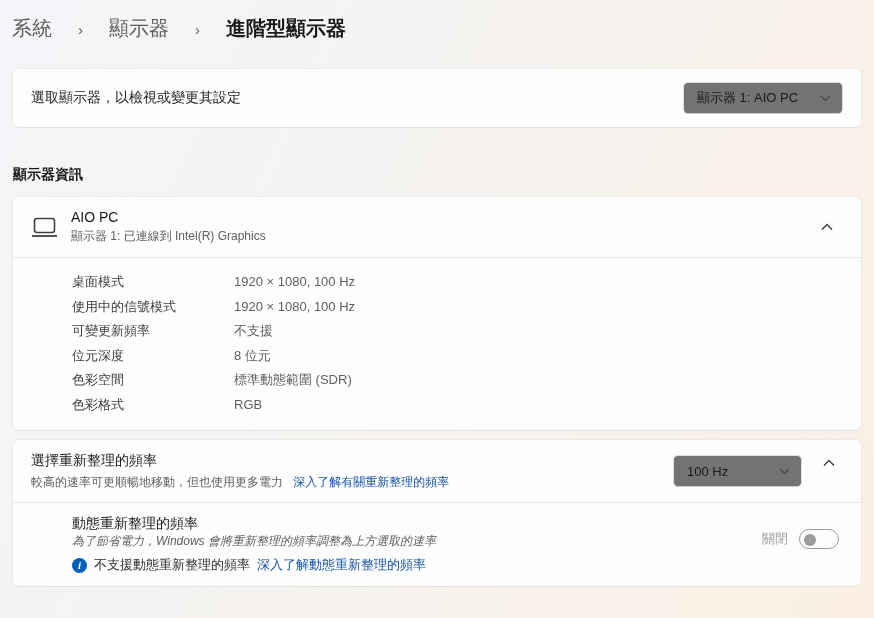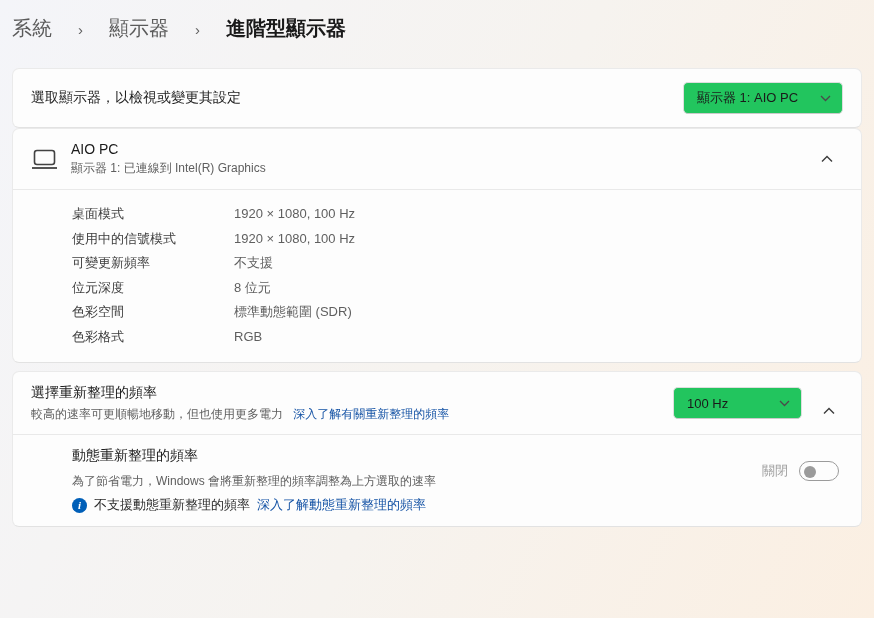--- a/index.html
+++ b/index.html
@@ -23,21 +23,21 @@
   .logo .it { font-style:italic; }
   .logo .inf { color:#e8821e; font-style:normal; font-size:37px; font-weight:700; vertical-align:-2px; letter-spacing:-1px; }
 
   
   .card { background:#fdfdfd; border:1px solid #eaeaea; border-bottom-color:#e2e2e2; border-radius:7px; }
 
   .card-select { margin-top:13px; height:60px; display:flex; align-items:center; justify-content:space-between; padding:0 18px; }
   .card-select .lead { font-size:14px; color:#1c1c1c; }
 
   .combo { display:flex; align-items:center; justify-content:space-between; gap:10px;
-           min-width:160px; height:32px; background:#22c55e; border:1px solid #dedede; border-bottom-color:#cacaca;
+           min-width:160px; height:32px; background:#737373; border:1px solid #dedede; border-bottom-color:#cacaca;
            border-radius:5px; padding:0 11px 0 13px; font-size:13px; color:#1a1a1a; cursor:pointer; }
   .combo-small { min-width:129px; }
 
   .section-label { font-size:14px; font-weight:700; color:#1a1a1a; margin:38px 0 12px 1px; }
 
   .expander-header { display:flex; align-items:center; height:60px; padding:0 24px 0 18px; cursor:pointer; }
   .device-icon-box { width:40px; display:flex; align-items:center; }
   .device-title { font-size:14px; color:#1b1b1b; }
   .device-sub { font-size:12px; color:#5e5e5e; margin-top:3px; }
   .flex1 { flex:1; }
@@ -48,26 +48,26 @@
   .detail-label { width:133px; color:#3d3d3d; }
   .detail-value { color:#5f5f5f; }
   .link { color:#1553a5; text-decoration:none; cursor:pointer; }
   .link-bold { font-weight:400;margin-left:7px; }
   .adapter-link { display:inline-block; margin-top:7px; font-size:13px; }
 
   .card-rr { margin-top:8px; }
   .rr-header { display:flex; align-items:center; height:62px; padding:0 22px 0 18px; }
   .rr-title { font-size:14px; color:#1b1b1b; }
   .rr-sub-text { font-size:12px; color:#5e5e5e; margin-top:4px; }
-  .rr-controls { display:flex; align-items:flex-end; gap:17px; }
+  .rr-controls { display:flex; align-items:flex-start; gap:17px; }
   .chev-btn { background:none; border:none; cursor:pointer; display:flex; align-items:center; padding:4px; }
 
   .rr-dynamic { display:flex; align-items:flex-start; padding:10px 22px 12px 59px; }
   .dyn-title { font-size:14px; color:#1b1b1b; margin-top:2px; }
-  .dyn-sub { font-size:12px; color:#5e5e5e; margin-top:8px; }
+  .dyn-sub { font-size:12px; color:#5e5e5e; margin-top:0;font-style:italic; }
   .info-row { display:flex; align-items:center; gap:7px; margin-top:6px; font-size:13px; color:#2c2c2c; }
   .info-icon { width:15px; height:15px; border-radius:50%; background:#005fb8; color:#fff;
                font-family:"Liberation Serif",serif; font-style:italic; font-weight:700; font-size:11px;
                display:flex; align-items:center; justify-content:center; flex:0 0 15px; }
 
   .toggle-wrap { display:flex; align-items:center; gap:11px; margin-top:16px; }
   .toggle-label { font-size:13px; color:#9d9d9d; }
   .toggle { width:40px; height:20px; border:1px solid #9b9b9b; border-radius:11px; background:transparent;
             position:relative; cursor:pointer; }
   .toggle-knob { position:absolute; left:4px; top:3.5px; width:12px; height:12px; border-radius:50%; background:#9b9b9b; }
@@ -92,20 +92,21 @@
   <div class="card card-select">
     <span class="lead">選取顯示器，以檢視或變更其設定</span>
     <div class="combo">
       <span>顯示器 1: AIO PC</span>
       <svg class="chev" width="11" height="7" viewBox="0 0 11 7">
           <path d="M1 1 L5.5 5.5 L10 1" fill="none" stroke="#4a4a4a" stroke-width="1.3"></path>
         </svg>
     </div>
   </div>
 
+  <div class="section-label">顯示器資訊</div>
 
   <div class="card">
     <div class="expander-header">
       <div class="device-icon-box">
         <svg width="27" height="23" viewBox="0 0 27 23">
             <rect x="3.5" y="2.5" width="20" height="14" rx="2.5" fill="none" stroke="#424242" stroke-width="1.6"></rect>
             <line x1="1" y1="20" x2="26" y2="20" stroke="#424242" stroke-width="1.8"></line>
           </svg>
       </div>
       <div class="flex1">

